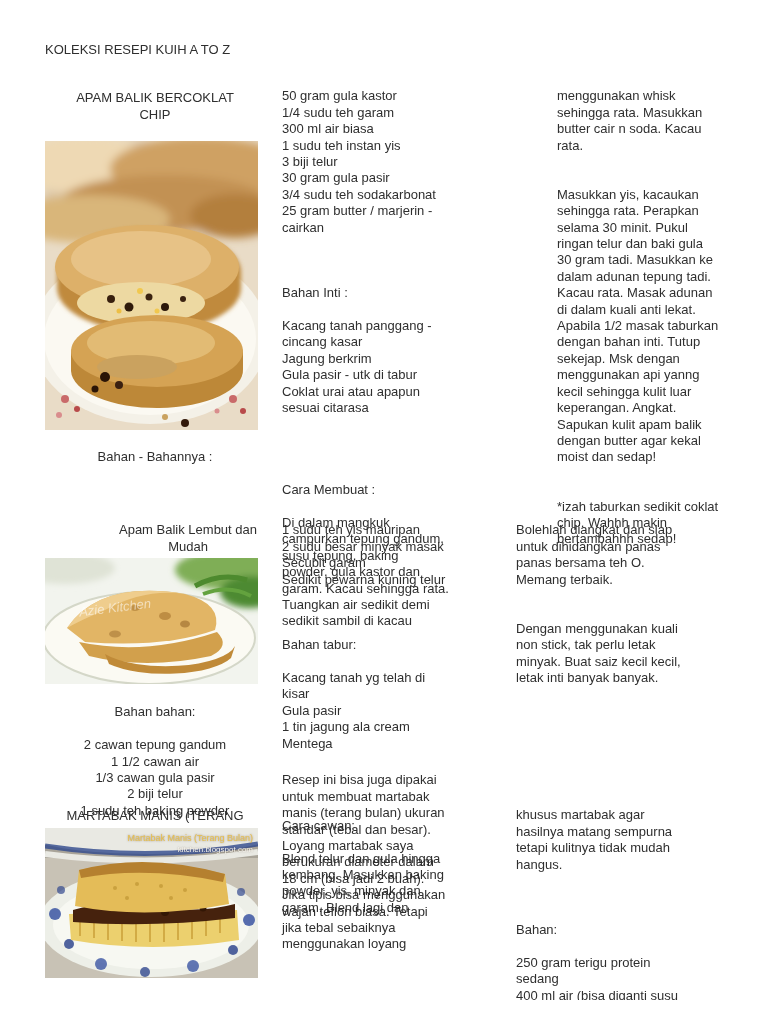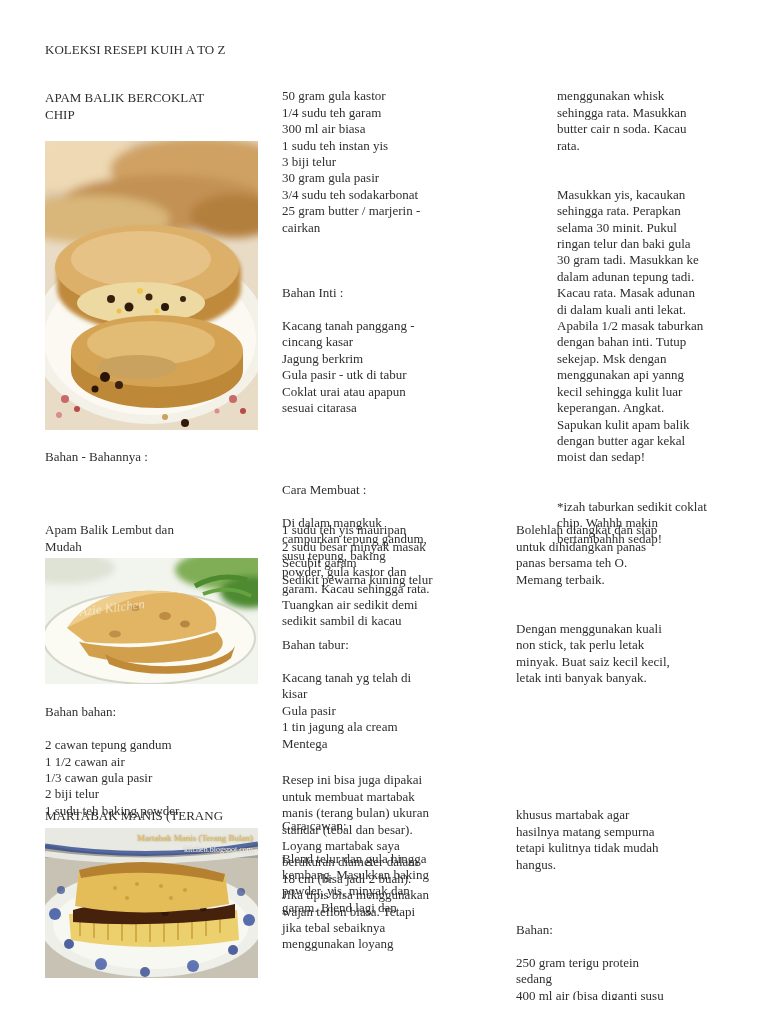--- a/index.html
+++ b/index.html
@@ -1,22 +1,22 @@
 <!DOCTYPE html>
 <html><head>
 <meta charset="utf-8">
 <style>
   html,body { margin:0; padding:0; background:#ffffff; }
   .page {
     position:relative; width:768px; height:1000px; background:#ffffff;
-    font-family:Liberation Serif, serif;
+    font-family:Liberation Sans, sans-serif;
     font-size:13px; line-height:16.4px; color:#2f2f2f; overflow:hidden;
   }
   .blk { position:absolute; white-space:pre-line; }
-  .col-left  { left:45px;  width:220px; }
+  .col-left  { left:45px;  width:220px;text-align:center; }
   .col-mid   { left:282px; width:230px; }
   .col-right { left:516px; width:250px; }
   .para + .para { margin-top:16.4px; }
   .photo { position:absolute; left:45px; width:213px; overflow:hidden; }
   .photo svg { display:block; }
   .wm-line1 { position:absolute; top:5px; right:5px; font-size:9px; line-height:10px;
               color:#e9c14d; text-shadow:0 0 2px rgba(60,30,0,.5); }
   .wm-line2 { position:absolute; top:17px; right:5px; font-size:8px; line-height:9px;
               color:#f4f3ec; text-shadow:0 0 2px rgba(60,30,0,.35);margin-left:20px; }
   .wm-azie  { position:absolute; top:42px; left:34px; font-size:13px; font-style:italic;
@@ -90,21 +90,21 @@
       <circle cx="172" cy="270" r="2.5" fill="#d98d8d"></circle>
       <circle cx="120" cy="276" r="3" fill="#caa25f"></circle>
       <circle cx="140" cy="282" r="4" fill="#33190a"></circle>
     </svg>
   </div>
 
   <div class="blk col-left" style="top:433px;">
     <div>Bahan - Bahannya :</div>
   </div>
 
-  <div class="blk col-left" style="top:506px;">
+  <div class="blk col-left" style="top:506px;margin-left:33px;">
     <div>Apam Balik Lembut dan
 Mudah</div>
     <div>Oleh: Azie Kitchen</div>
   </div>
 
   <div class="photo" style="top:558px; height:126px;">
     <svg width="213" height="126" viewBox="0 0 213 126">
       <defs>
         <filter id="bl3" x="-20%" y="-20%" width="140%" height="140%">
             <feGaussianBlur stdDeviation="3"></feGaussianBlur>

